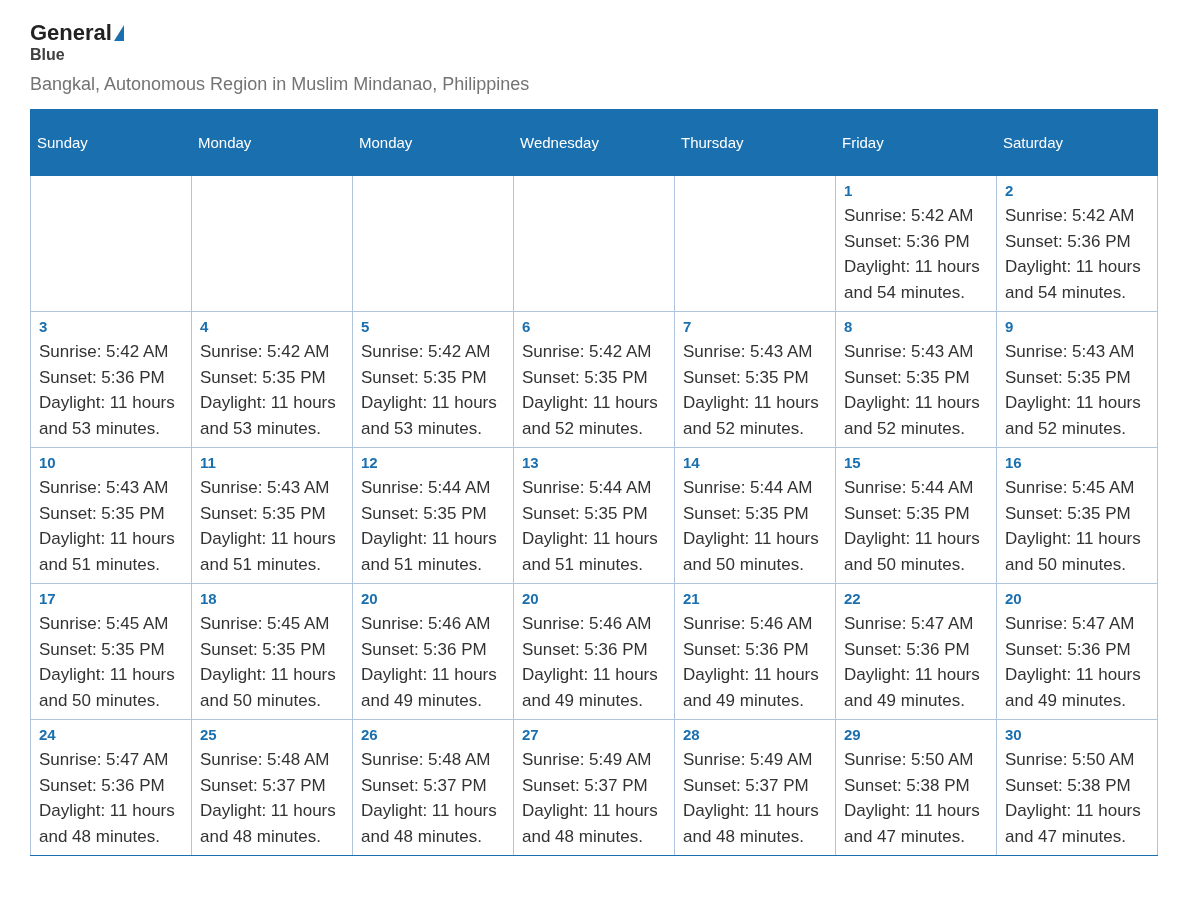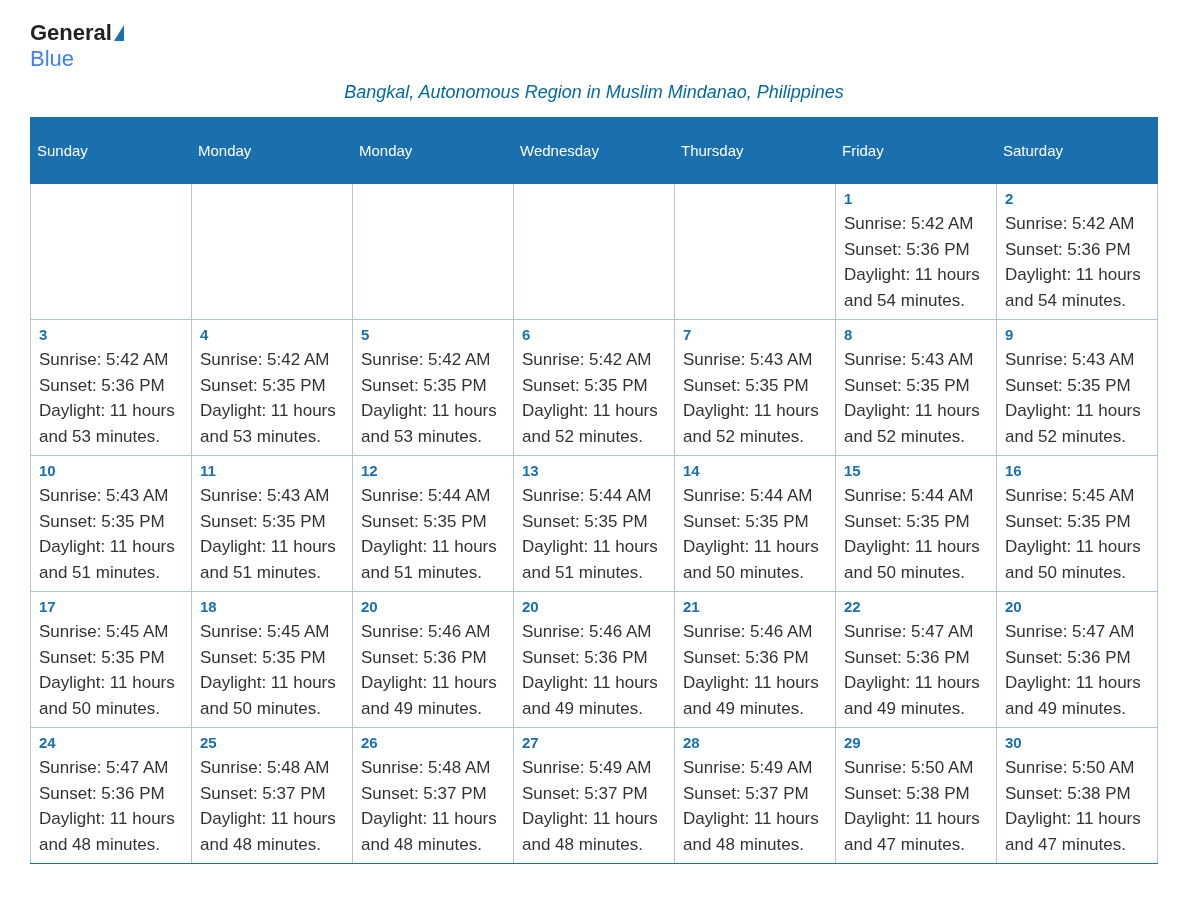--- a/index.html
+++ b/index.html
@@ -21,45 +21,43 @@
       align-items: flex-start;
     }
     .logo-general {
       font-size: 22px;
       font-weight: bold;
       color: #222;
       display: flex;
       align-items: center;
     }
     .logo-blue {
-      font-size: 22px;
-      font-weight: normal;
-      color: #3b82f6;
+      font-size: 16px;
+      font-weight: bold;
+      color: #404040;
     }
     .logo-triangle {
       width: 0;
       height: 0;
       border-left: 10px solid transparent;
       border-bottom: 16px solid #1a6faf;
       display: inline-block;
       margin-left: 2px;
       transform: rotate(0deg);
     }
     .month-title {
       font-size: 52px;
       font-weight: 300;
       color: #222;
       text-align: right;
     }
     .subtitle {
-      text-align: center;
       font-size: 18px;
-      color: #0369a1;
+      color: #737373;
       margin-bottom: 14px;
-      font-style: italic;
     }
     .calendar {
       width: 100%;
       border-collapse: collapse;
       border: 1.5px solid #1a6faf;
     }
     .calendar th {
       background-color: #1a6faf;
       color: #fff;
       padding: 24px 6px;

